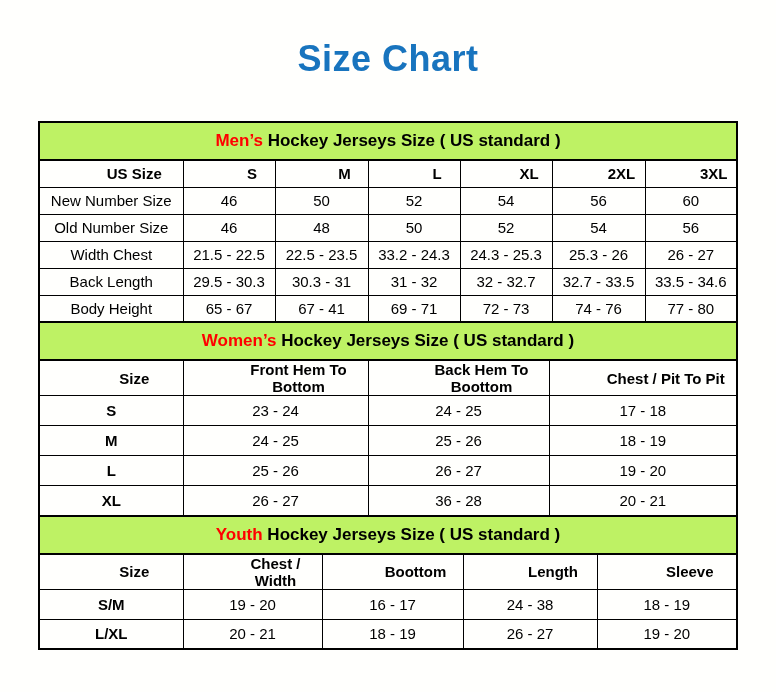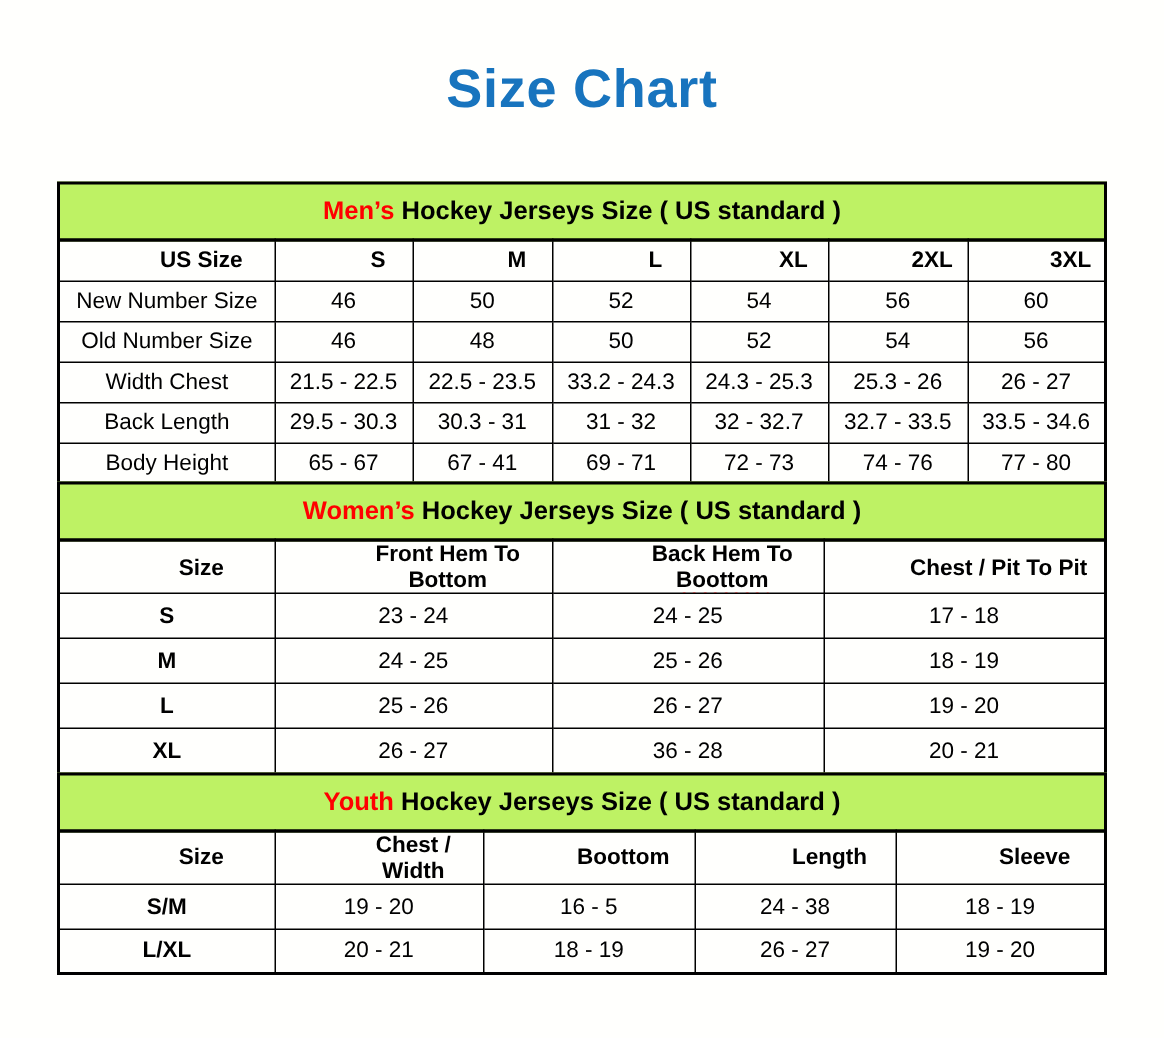--- a/index.html
+++ b/index.html
@@ -213,21 +213,21 @@
         <tr>
       <th>Size</th>
       <th>Chest / Width</th>
       <th>Boottom</th>
       <th>Length</th>
       <th>Sleeve</th>
     </tr>
     <tr>
       <td class="bold-label">S/M</td>
       <td>19 - 20</td>
-      <td>16 - 5</td>
+      <td>16 - 17</td>
       <td>24 - 38</td>
       <td>18 - 19</td>
     </tr>
     <tr>
       <td class="bold-label">L/XL</td>
       <td>20 - 21</td>
       <td>18 - 19</td>
       <td>26 - 27</td>
       <td>19 - 20</td>
     </tr>

